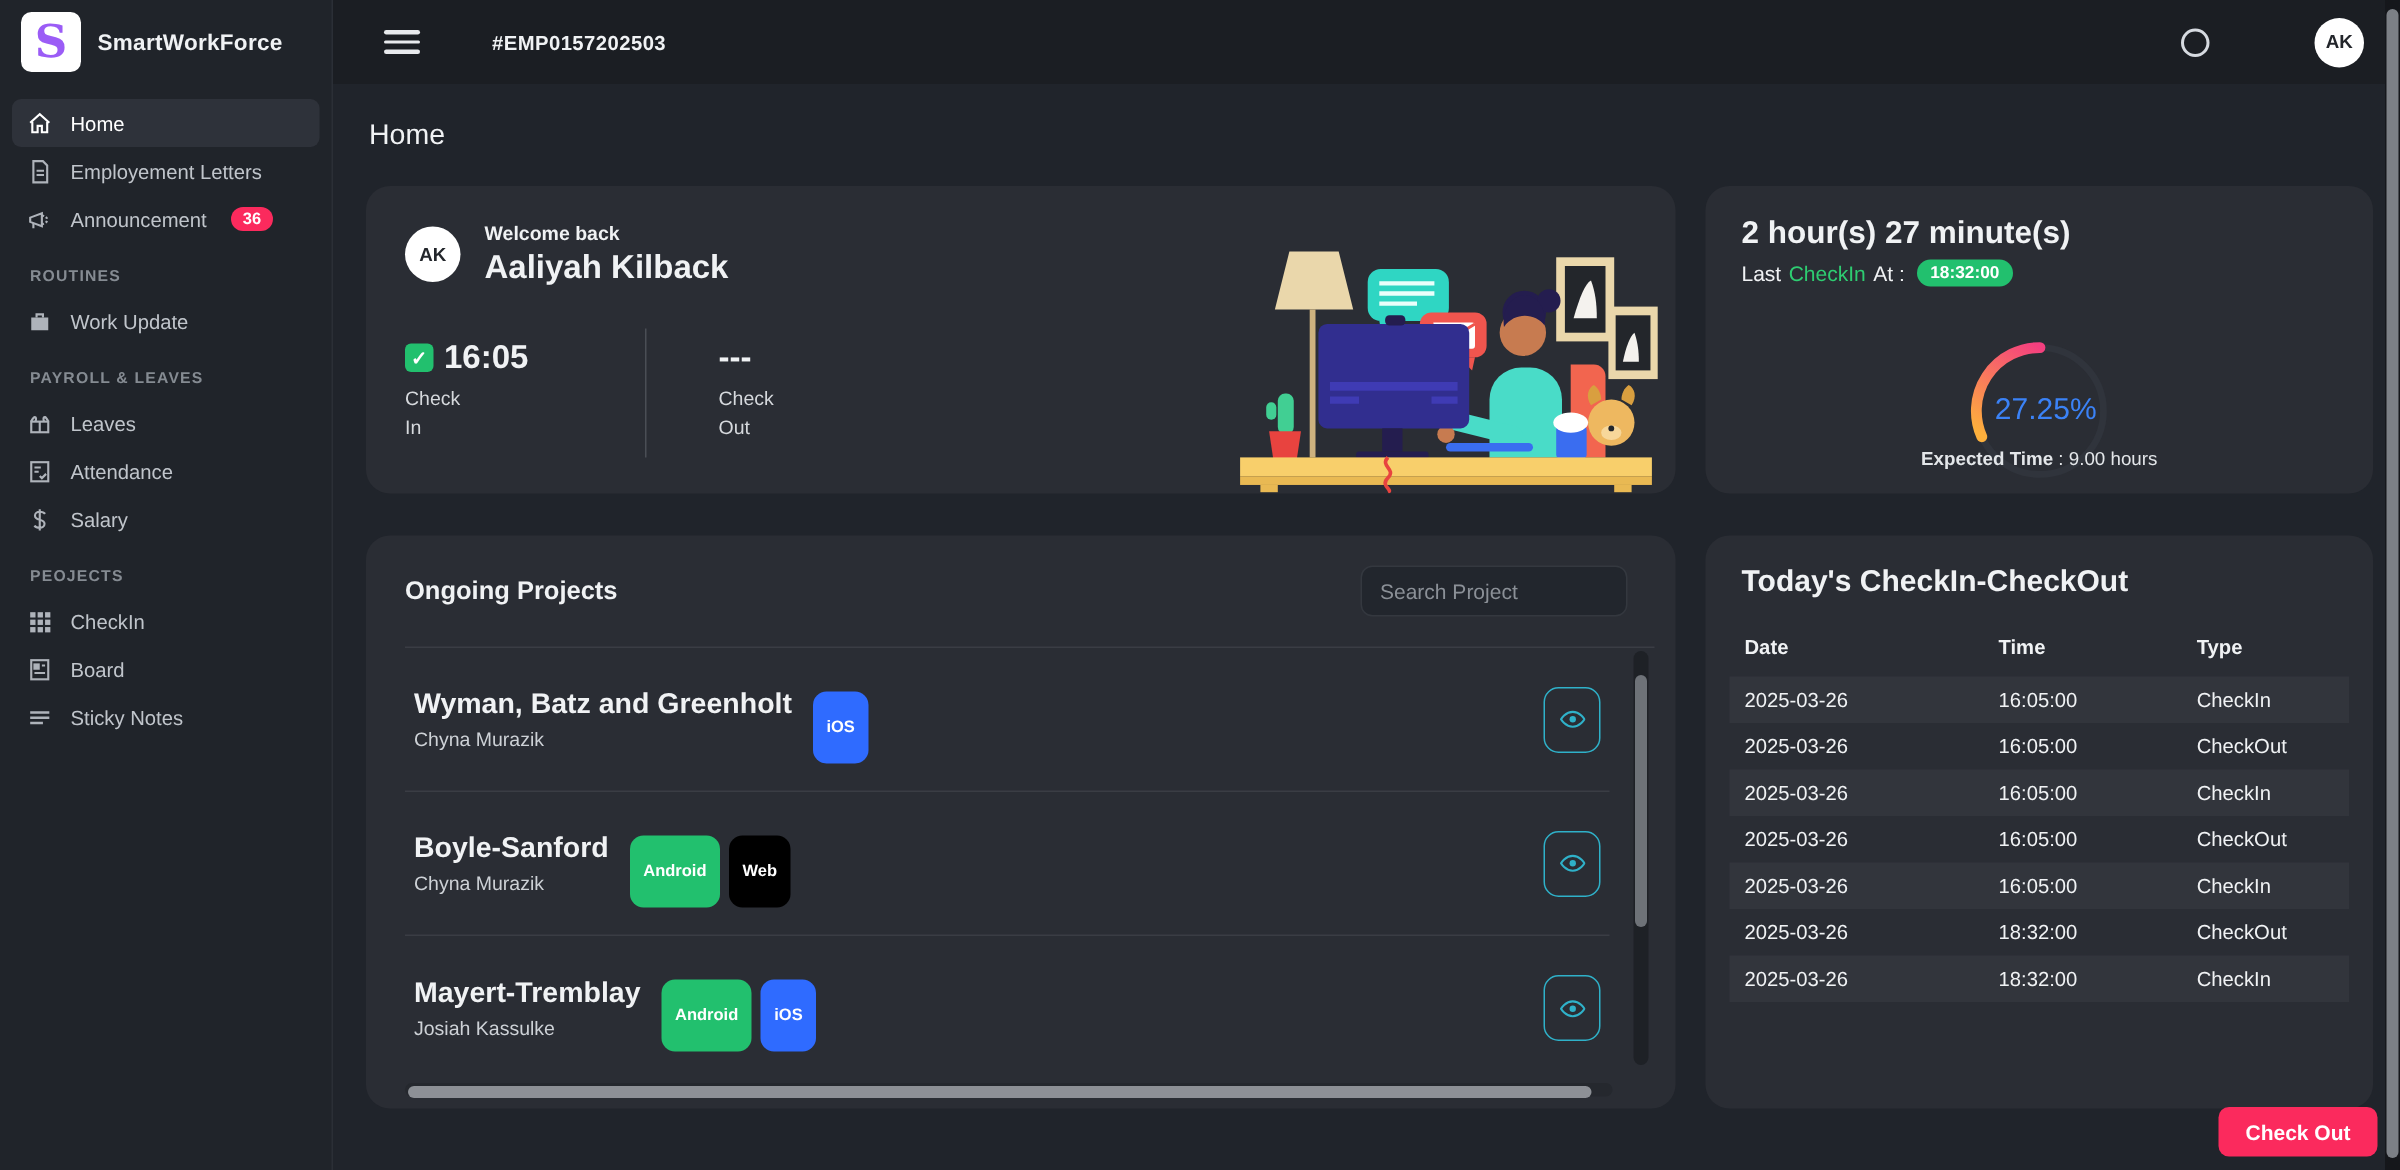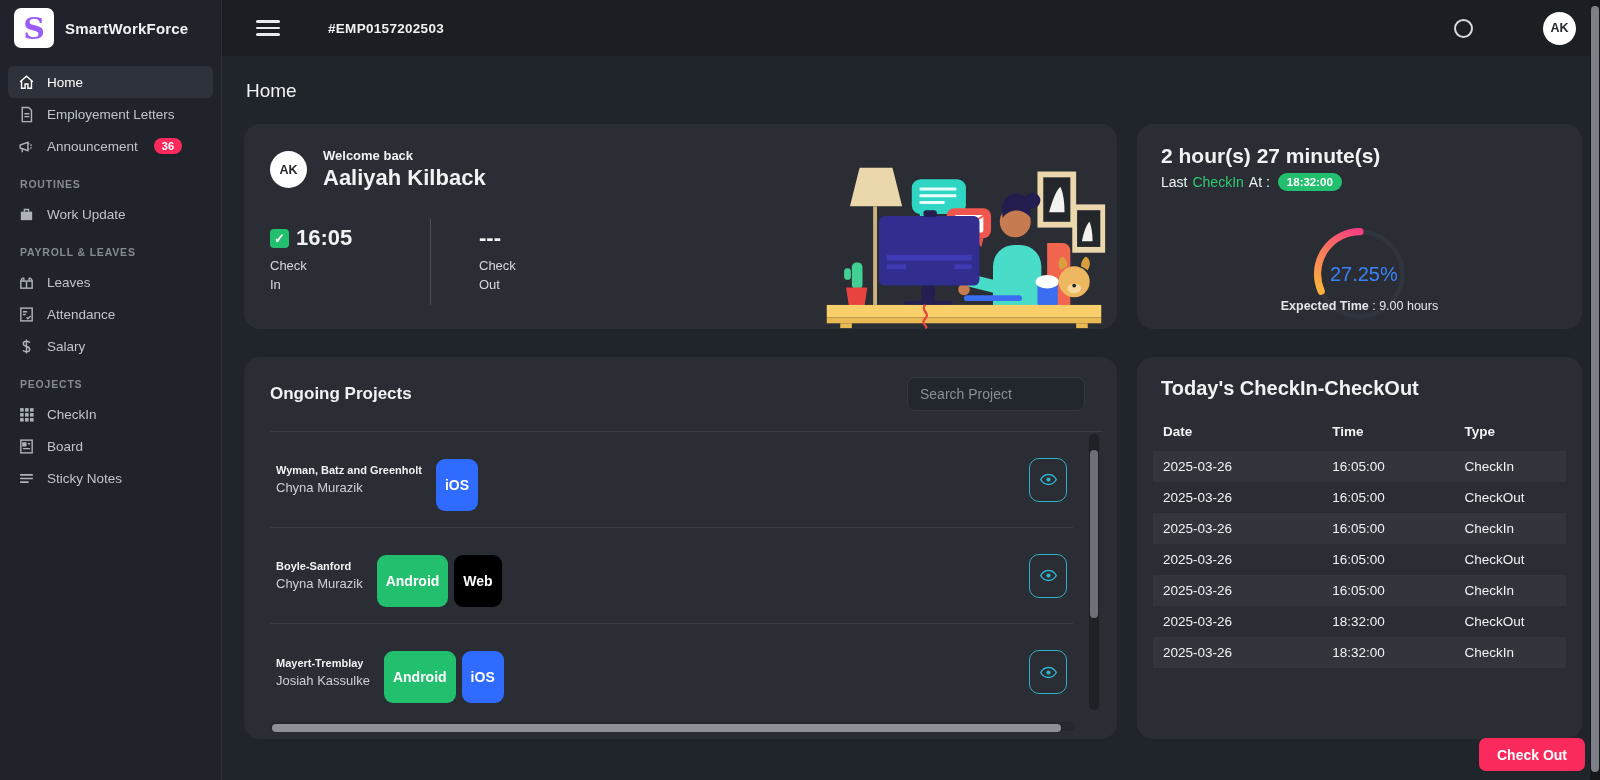--- a/index.html
+++ b/index.html
@@ -82,24 +82,24 @@
   
   .projects-card{height:382px;padding:20px 14px 0 26px;display:flex;flex-direction:column;position:relative;}
   .projects-head{display:flex;align-items:center;justify-content:space-between;padding-right:18px;}
   .projects-title{font-size:17px;font-weight:bold;}
   .search-input{width:178px;height:34px;background:var(--bg-input);border:1px solid var(--border);border-radius:8px;
     color:#cfd3d8;font-size:14px;padding:0 12px;outline:none;font-family:"Liberation Sans",sans-serif;}
   .search-input::placeholder{color:#8b9097;}
   .projects-list{margin-top:20px;flex:1;position:relative;border-top:1px solid #3a3d44;padding-right:30px;}
   .project-row{height:96px;display:flex;align-items:center;border-bottom:1px solid #3a3d44;padding:0 6px;}
   .project-info{display:flex;align-items:center;gap:14px;}
-  .project-name{font-size:11px;font-weight:bold;}
+  .project-name{font-size:19px;font-weight:bold;}
   .project-owner{font-size:13px;color:#cdd1d6;margin-top:4px;}
   .platform-badges{display:flex;gap:6px;margin-top:10px;}
-  .badge{color:#fff;font-size:14px;font-weight:bold;padding:18px 9px;border-radius:9px;}
+  .badge{color:#fff;font-size:11px;font-weight:bold;padding:18px 9px;border-radius:9px;}
   .row-spacer{flex:1;}
   .eye-btn{width:38px;height:44px;border:1.5px solid var(--accent-teal);background:transparent;border-radius:10px;
     color:var(--accent-teal);display:flex;align-items:center;justify-content:center;cursor:pointer;}
   .eye-btn svg{width:17px;height:17px;}
   .v-scroll{position:absolute;right:4px;top:2px;bottom:10px;width:10px;background:#1e2126;border-radius:5px;}
   .v-thumb{position:absolute;top:16px;left:1px;width:8px;height:168px;background:#6e7278;border-radius:4px;}
   .h-scroll{height:12px;margin:2px 28px 8px 0;background:#25282e;border-radius:6px;position:relative;}
   .h-thumb{position:absolute;left:2px;top:2px;height:8px;width:98%;background:#8d9096;border-radius:4px;}
 
   

